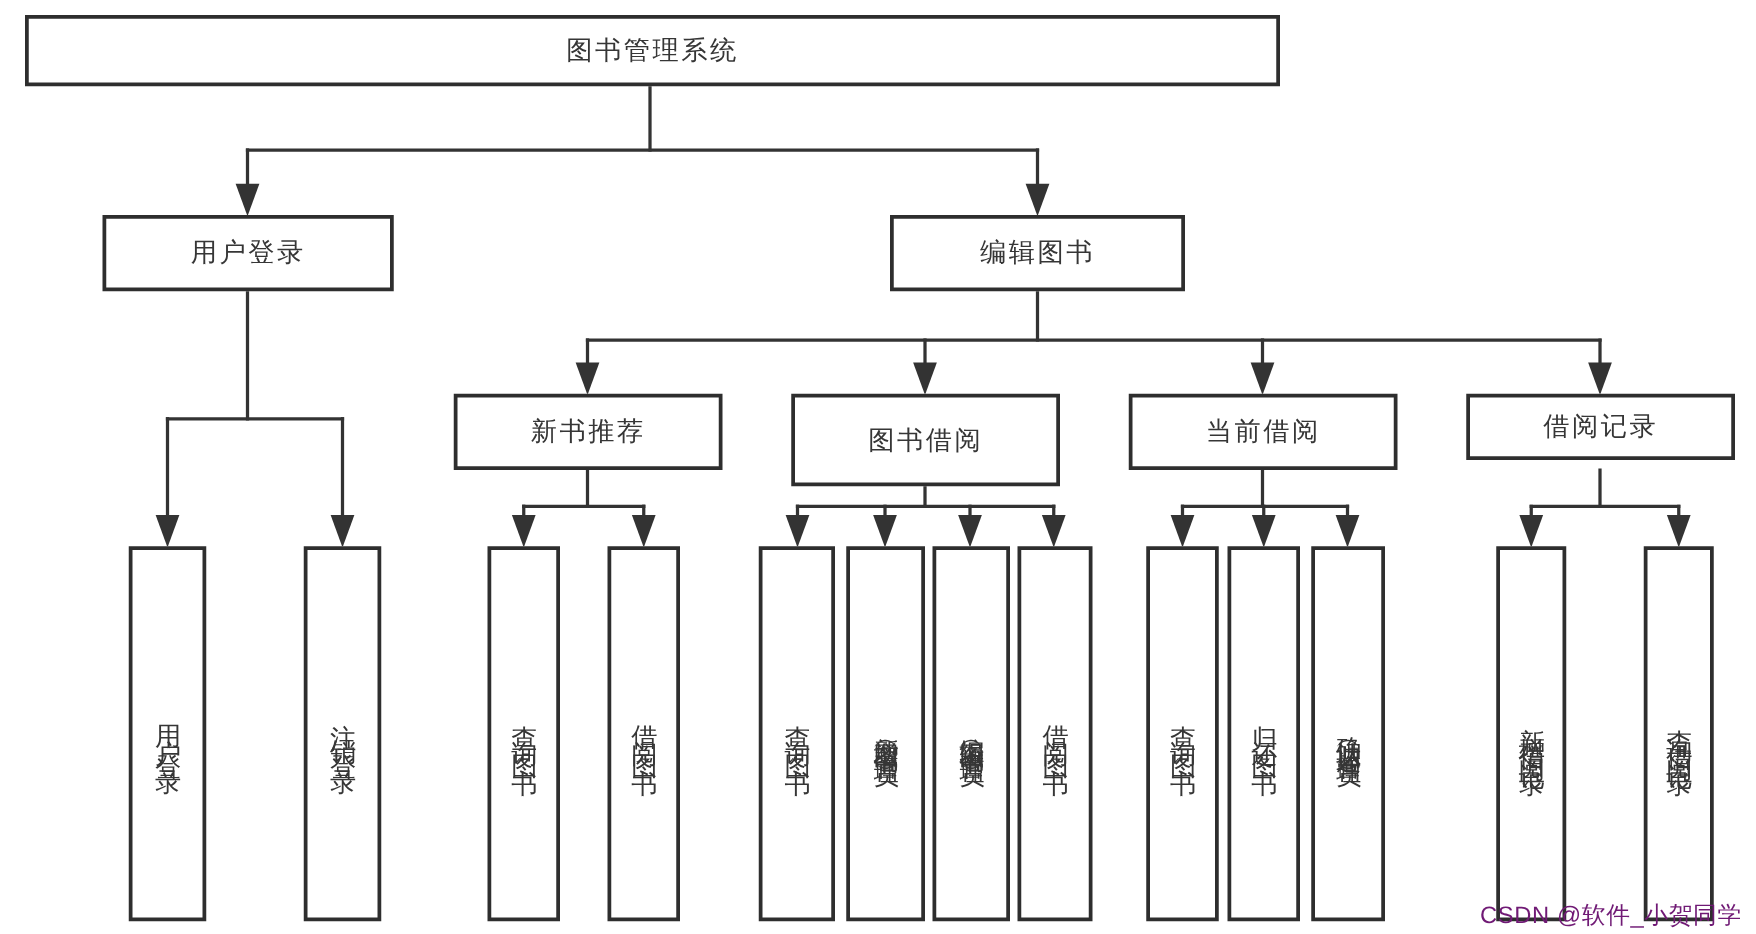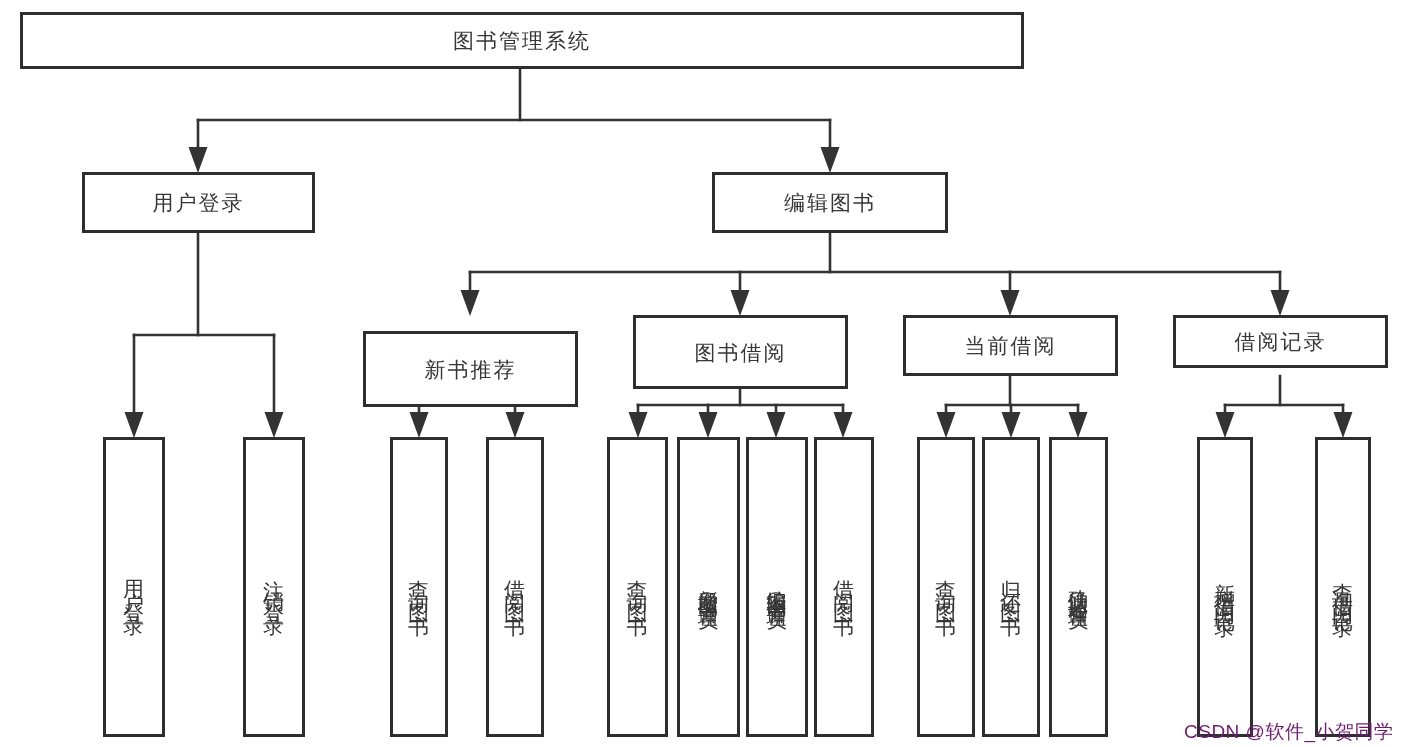--- a/index.html
+++ b/index.html
@@ -111,21 +111,21 @@
     <span>图书管理系统</span>
   </div>
 
   <div class="box hbox" style="left:82px; top:172px; width:233px; height:61px;">
     <span>用户登录</span>
   </div>
   <div class="box hbox" style="left:712px; top:172px; width:236px; height:61px;">
     <span>编辑图书</span>
   </div>
 
-  <div class="box hbox" style="left:363px; top:331px; width:215px; height:76px;">
+  <div class="box hbox" style="left:363px; top:315px; width:215px; height:61px;">
     <span>新书推荐</span>
   </div>
   <div class="box hbox" style="left:633px; top:315px; width:215px; height:74px;">
     <span>图书借阅</span>
   </div>
   <div class="box hbox" style="left:903px; top:315px; width:215px; height:61px;">
     <span>当前借阅</span>
   </div>
   <div class="box hbox" style="left:1173px; top:315px; width:215px; height:53px;">
     <span>借阅记录</span>

